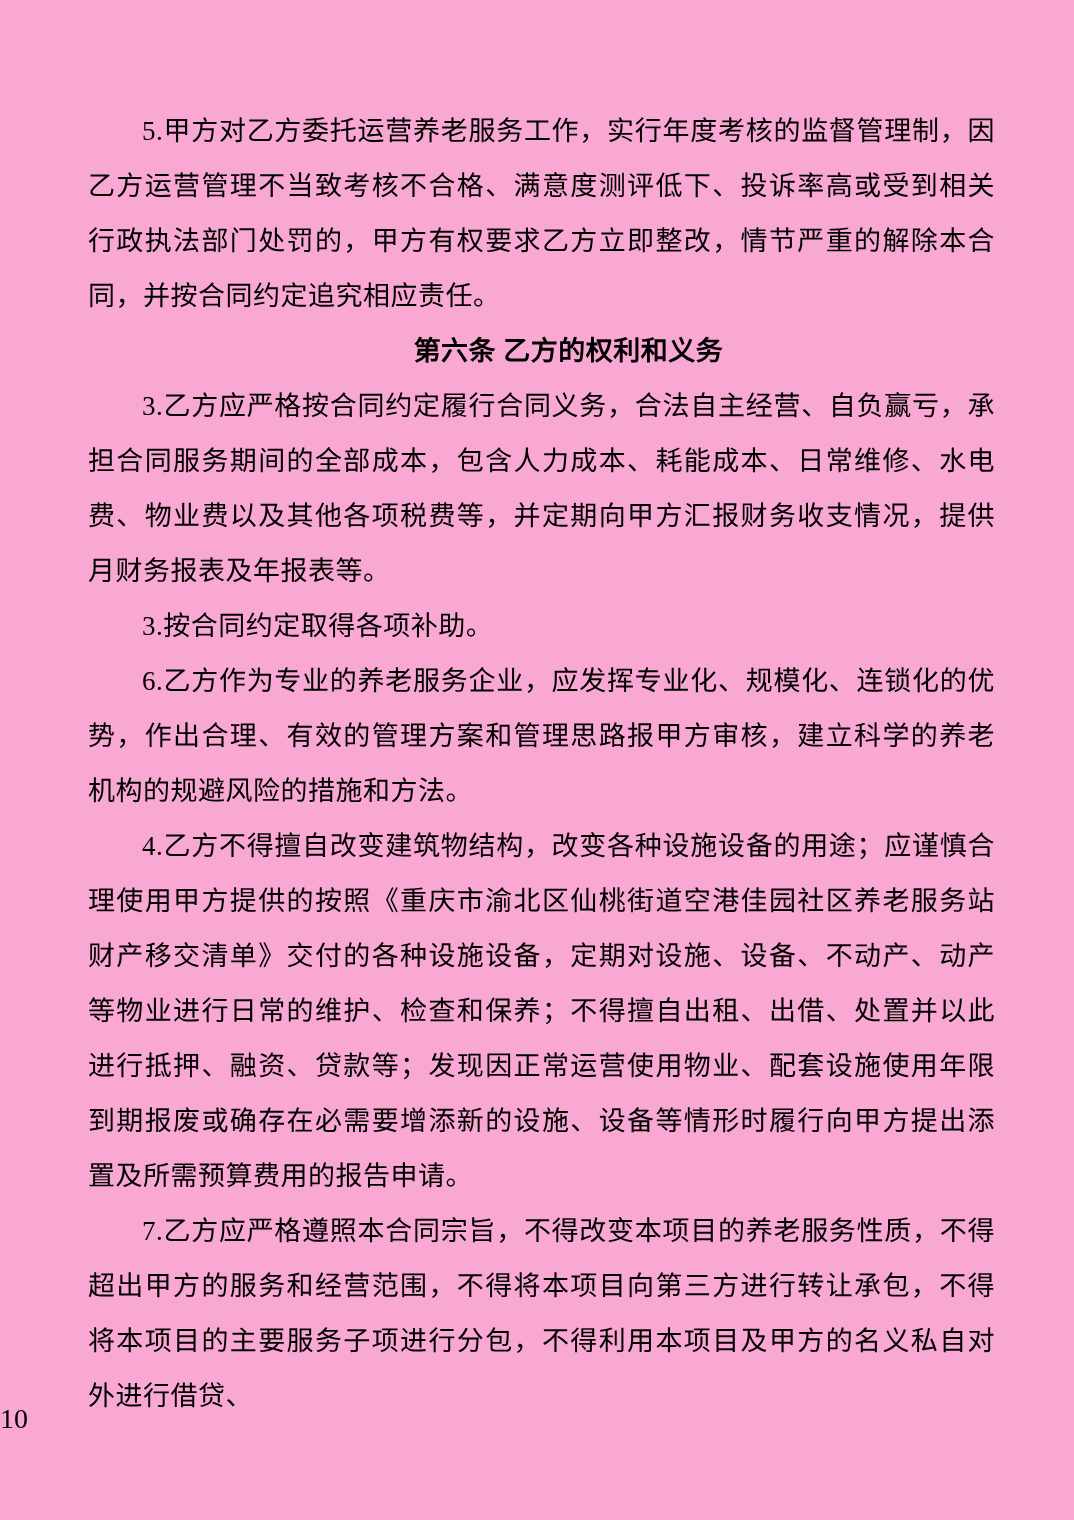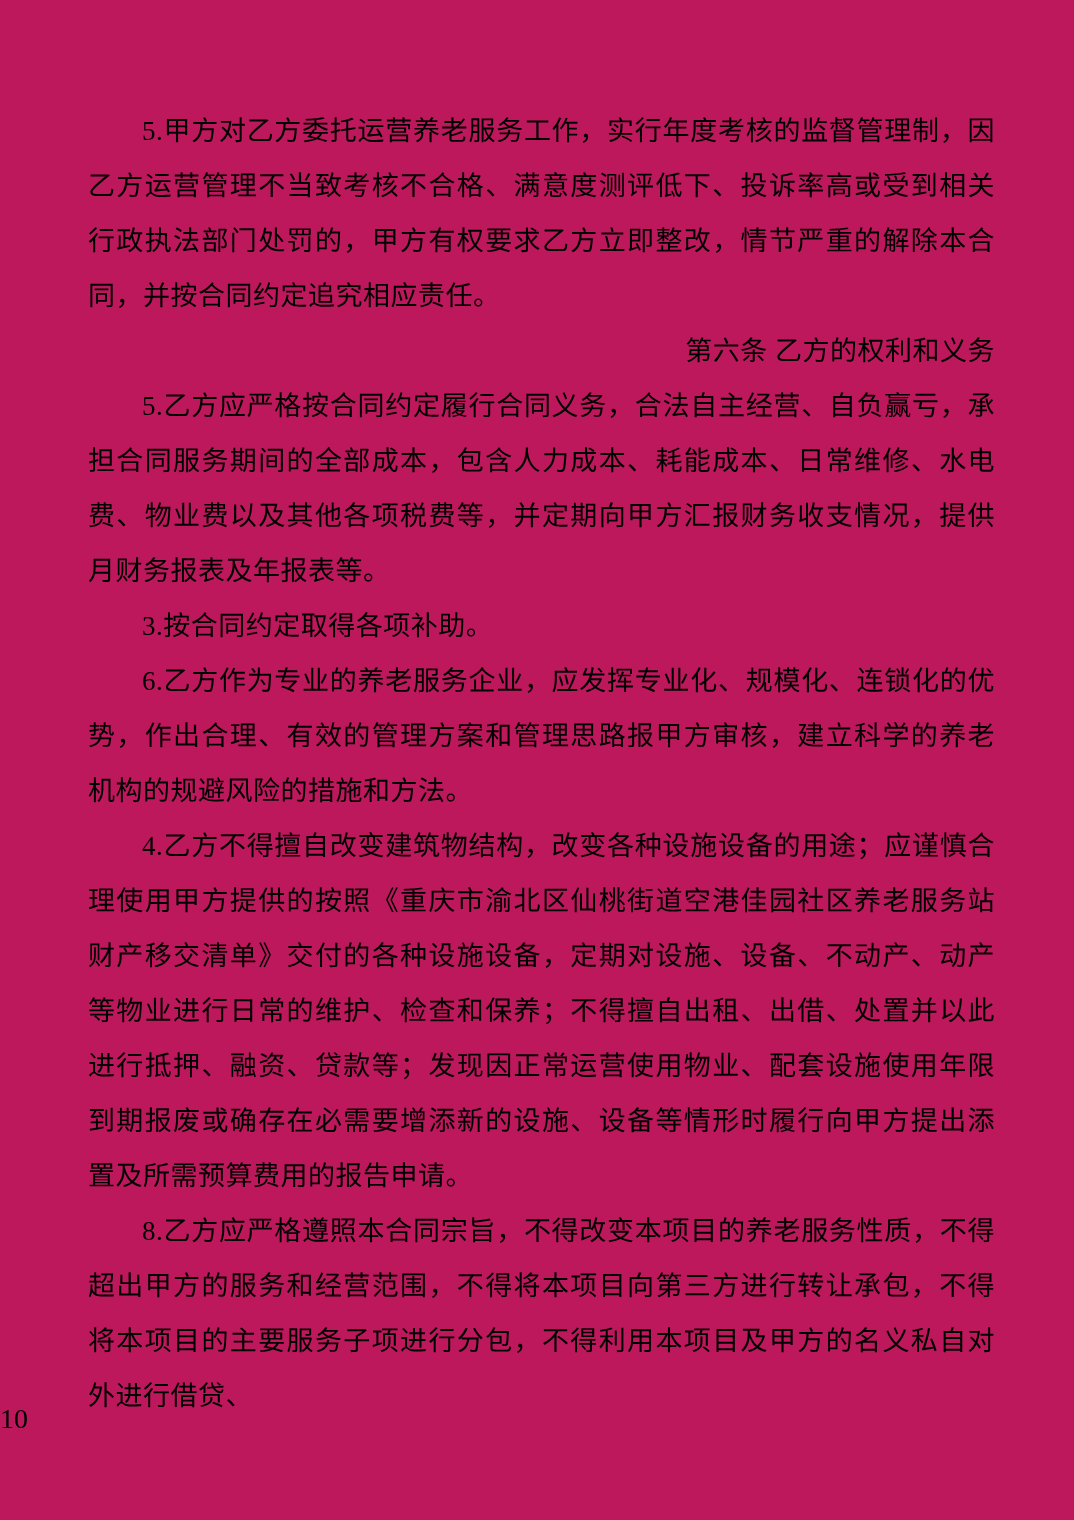--- a/index.html
+++ b/index.html
@@ -5,21 +5,21 @@
   html, body {
     margin: 0;
     padding: 0;
     background: #ffffff;
   }
   .page {
     position: relative;
     width: 1074px;
     height: 1520px;
     margin: 0 auto;
-    background: #be185d;
+    background: #f9a8d4;
     box-sizing: border-box;
     overflow: hidden;
     font-family: "Liberation Serif", "DejaVu Serif", serif;
     color: #000000;
   }
   .content {
     position: absolute;
     top: 104px;
     left: 88px;
     width: 907px;
@@ -31,40 +31,40 @@
     font-size: 27px;
     font-weight: normal;
     line-height: 55px;
     text-indent: 2em;
     text-align: justify;
     text-justify: inter-character;
     letter-spacing: 0.5px;
     word-break: break-all;
   }
   .content h2.heading {
-    font-weight: normal;
-    text-align: right;
+    font-weight: bold;
+    text-align: center;
   }
   .page-number {
     position: absolute;
     top: 1404px;
     left: 0;
     width: 100%;
     font-size: 28px;
     line-height: 30px;
     color: #000000;
   }
 </style>
 </head>
 <body>
 
 <div class="page">
   <div class="content">
     <p>5.甲方对乙方委托运营养老服务工作，实行年度考核的监督管理制，因乙方运营管理不当致考核不合格、满意度测评低下、投诉率高或受到相关行政执法部门处罚的，甲方有权要求乙方立即整改，情节严重的解除本合同，并按合同约定追究相应责任。</p>
     <h2 class="heading">第六条 乙方的权利和义务</h2>
-    <p>5.乙方应严格按合同约定履行合同义务，合法自主经营、自负赢亏，承担合同服务期间的全部成本，包含人力成本、耗能成本、日常维修、水电费、物业费以及其他各项税费等，并定期向甲方汇报财务收支情况，提供月财务报表及年报表等。</p>
+    <p>3.乙方应严格按合同约定履行合同义务，合法自主经营、自负赢亏，承担合同服务期间的全部成本，包含人力成本、耗能成本、日常维修、水电费、物业费以及其他各项税费等，并定期向甲方汇报财务收支情况，提供月财务报表及年报表等。</p>
     <p>3.按合同约定取得各项补助。</p>
     <p>6.乙方作为专业的养老服务企业，应发挥专业化、规模化、连锁化的优势，作出合理、有效的管理方案和管理思路报甲方审核，建立科学的养老机构的规避风险的措施和方法。</p>
     <p>4.乙方不得擅自改变建筑物结构，改变各种设施设备的用途；应谨慎合理使用甲方提供的按照《重庆市渝北区仙桃街道空港佳园社区养老服务站财产移交清单》交付的各种设施设备，定期对设施、设备、不动产、动产等物业进行日常的维护、检查和保养；不得擅自出租、出借、处置并以此进行抵押、融资、贷款等；发现因正常运营使用物业、配套设施使用年限到期报废或确存在必需要增添新的设施、设备等情形时履行向甲方提出添置及所需预算费用的报告申请。</p>
-    <p>8.乙方应严格遵照本合同宗旨，不得改变本项目的养老服务性质，不得超出甲方的服务和经营范围，不得将本项目向第三方进行转让承包，不得将本项目的主要服务子项进行分包，不得利用本项目及甲方的名义私自对外进行借贷、</p>
+    <p>7.乙方应严格遵照本合同宗旨，不得改变本项目的养老服务性质，不得超出甲方的服务和经营范围，不得将本项目向第三方进行转让承包，不得将本项目的主要服务子项进行分包，不得利用本项目及甲方的名义私自对外进行借贷、</p>
   </div>
   <div class="page-number">10</div>
 </div>
 
 </body></html>

